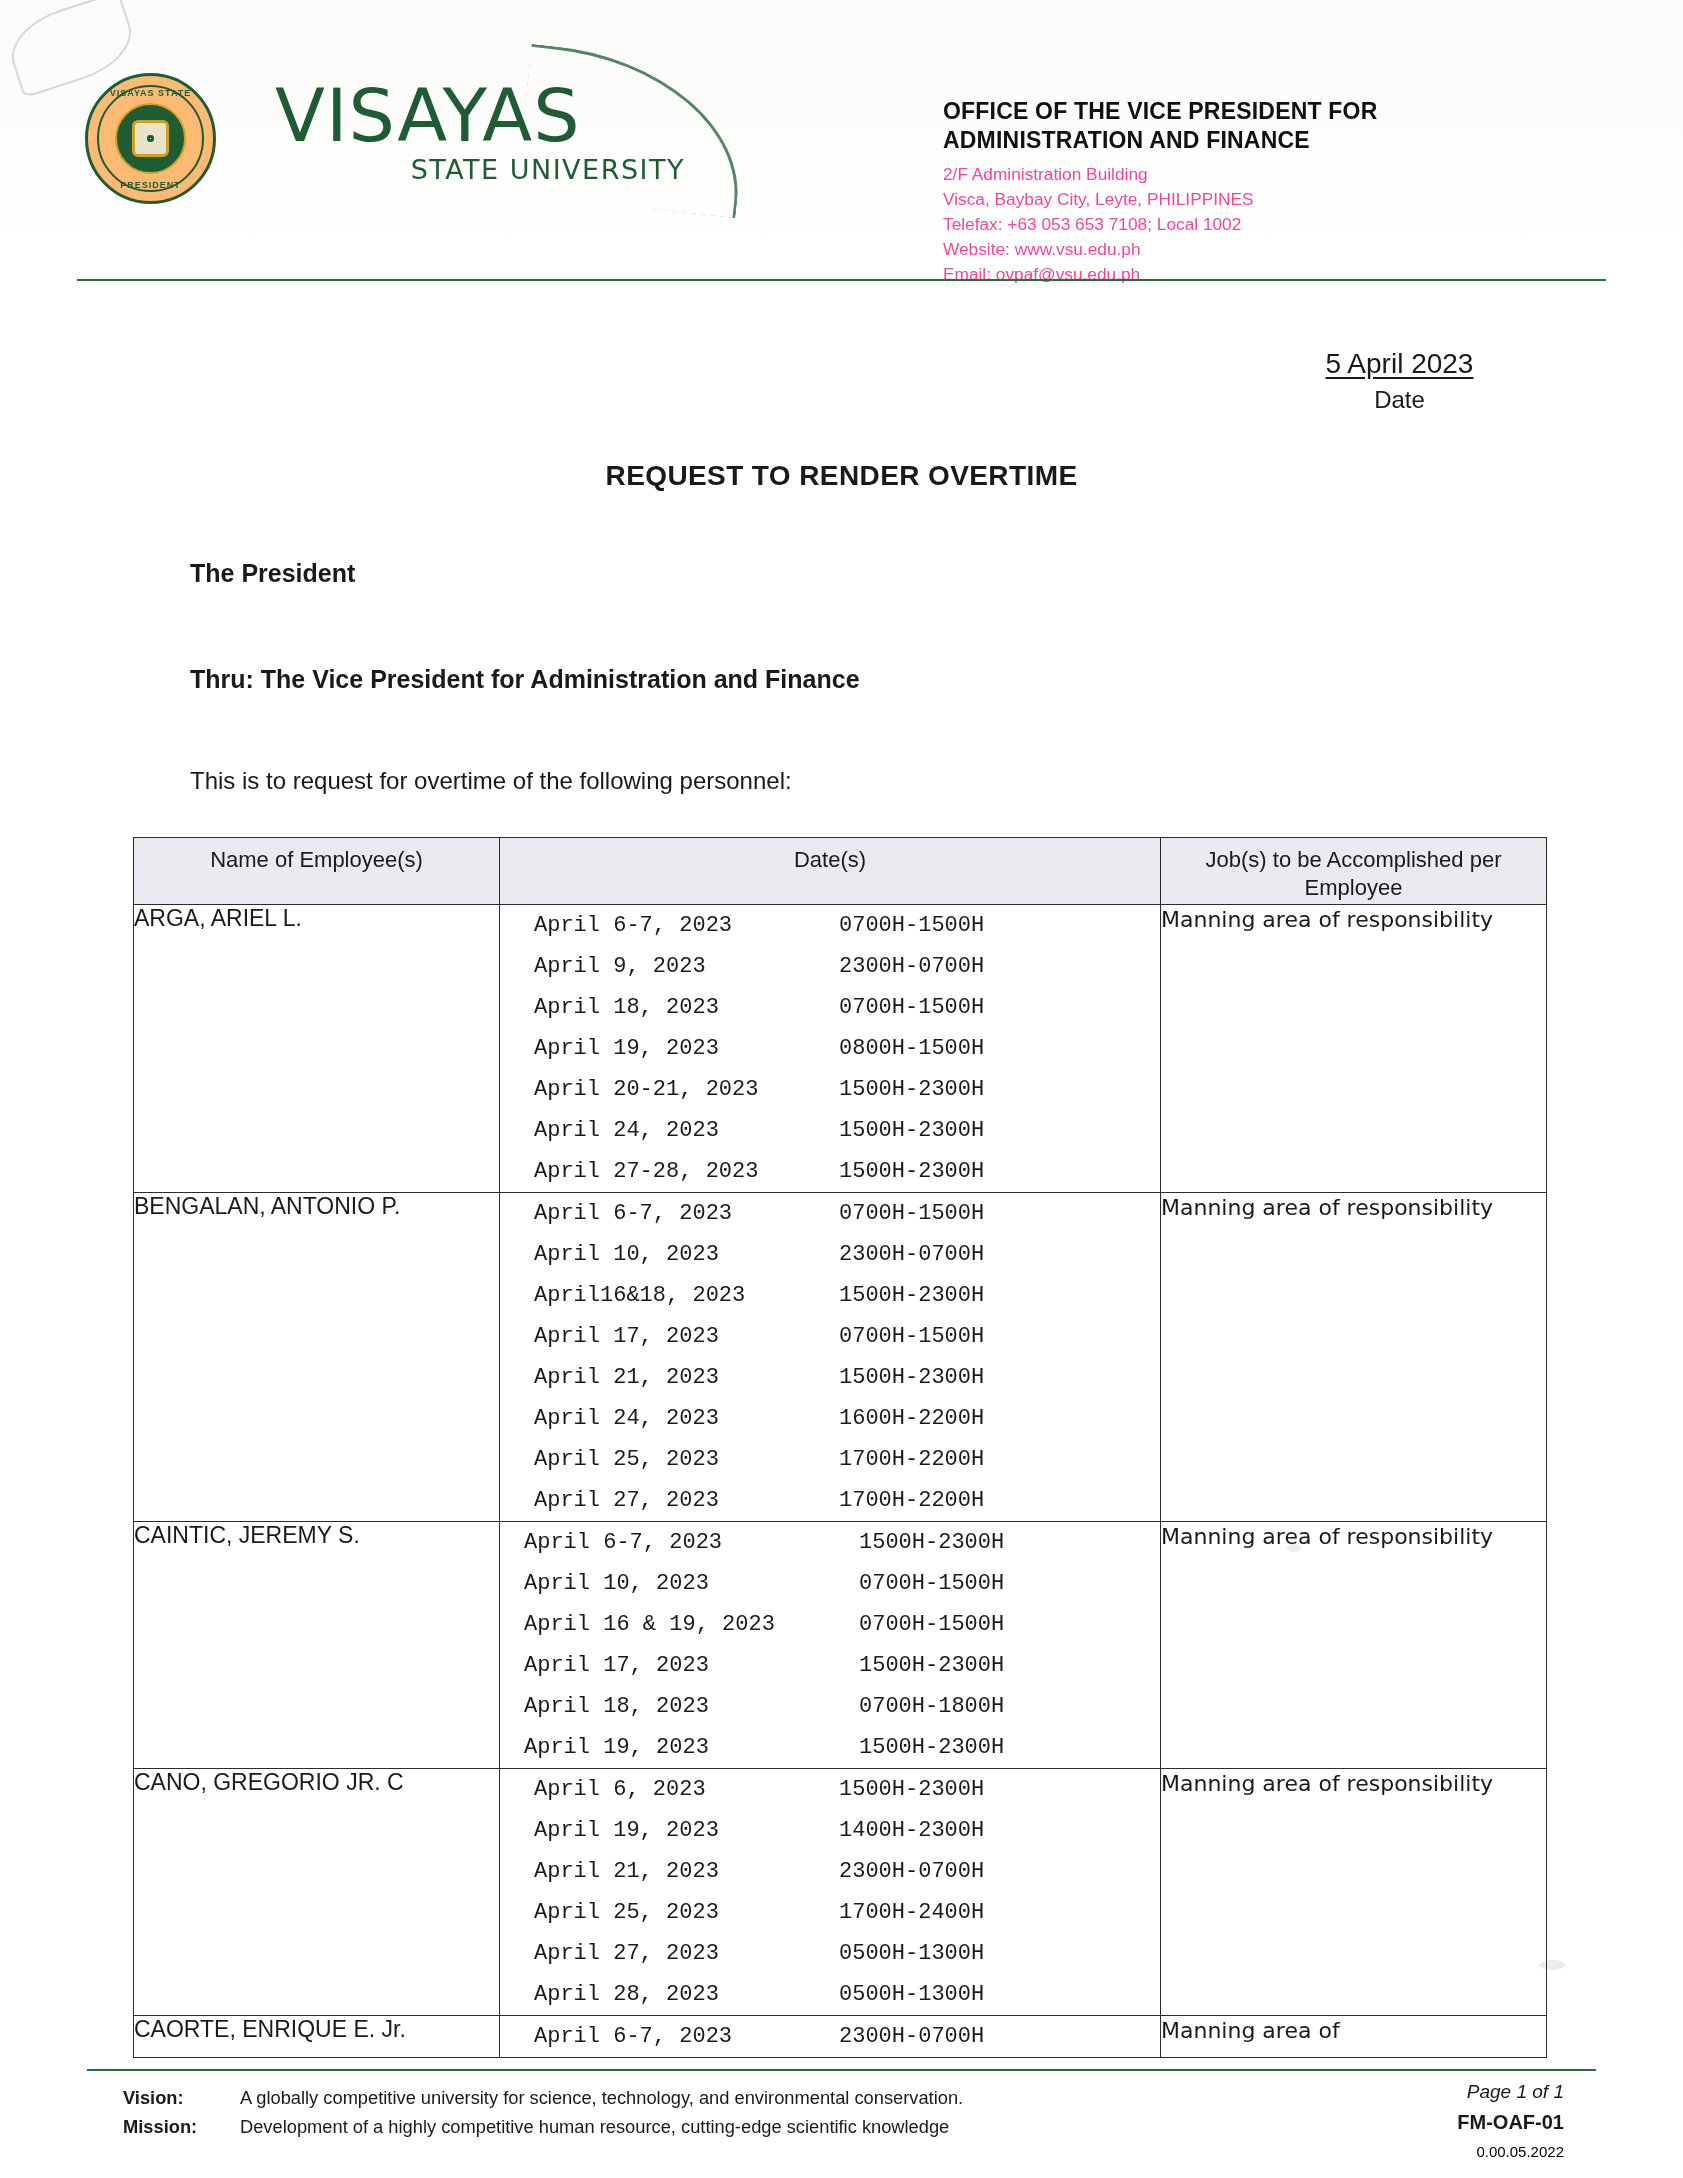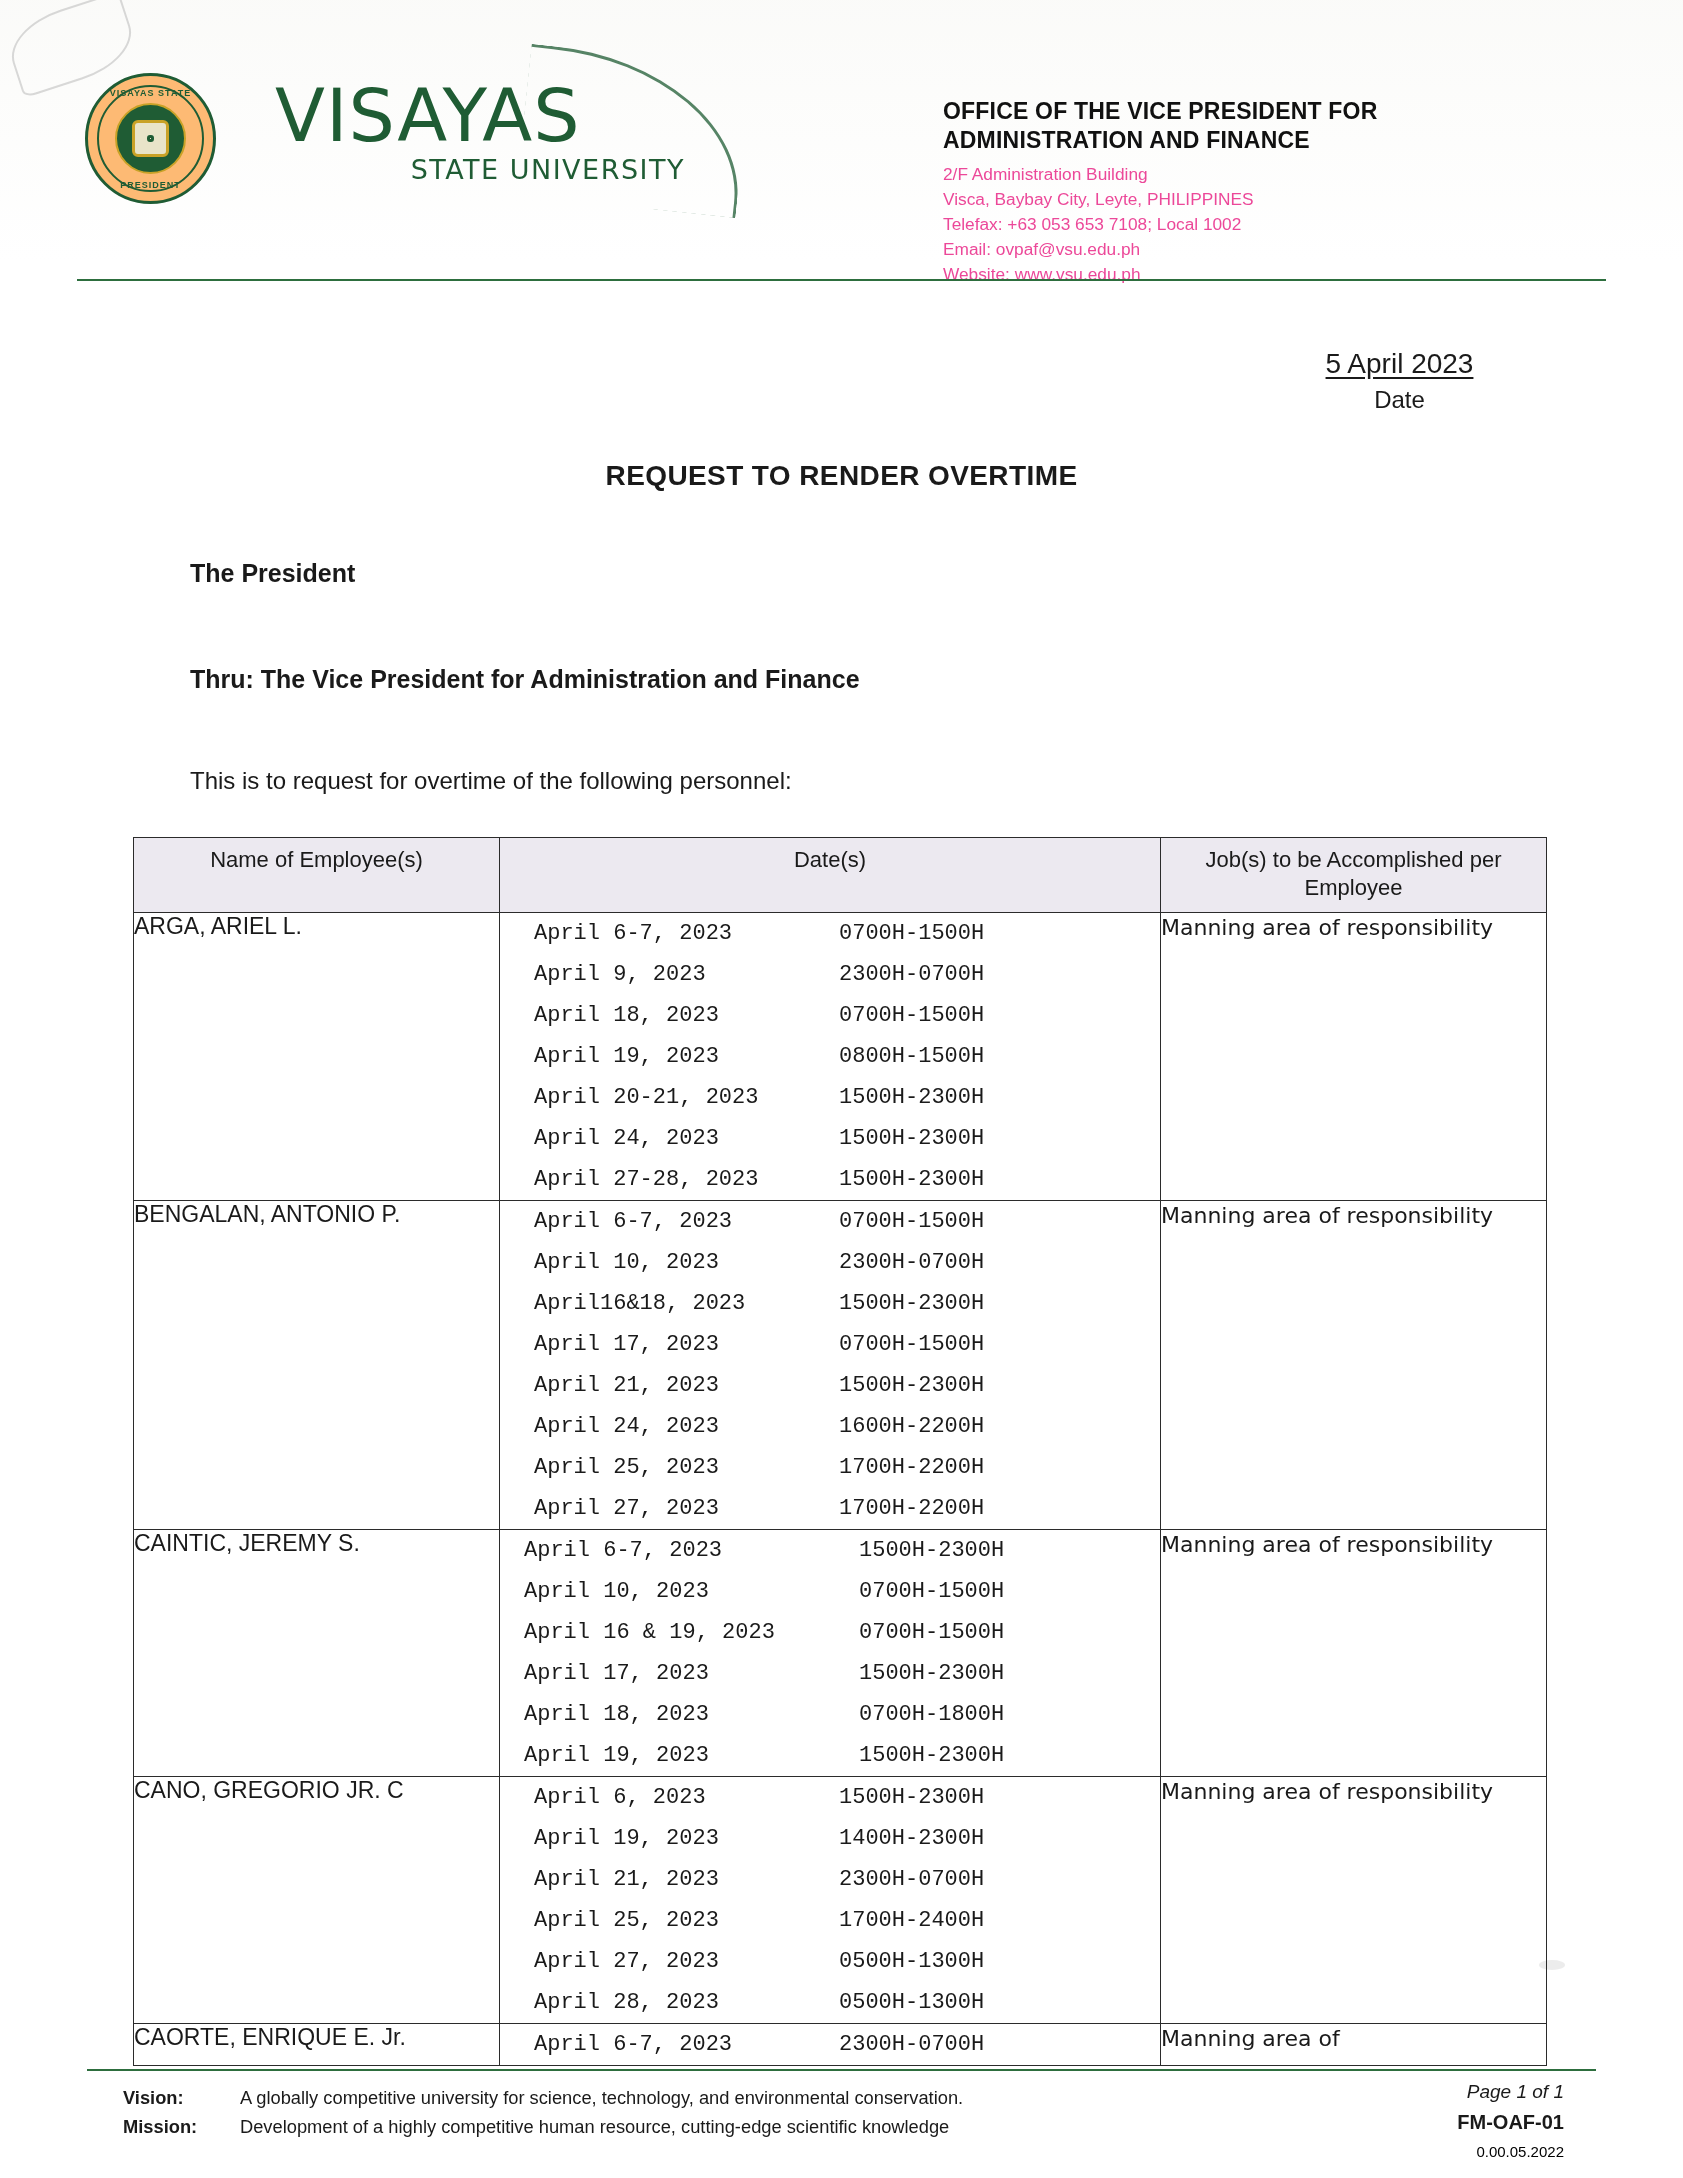--- a/index.html
+++ b/index.html
@@ -211,21 +211,21 @@
     border: 1.5px solid #2b2b2b;
     vertical-align: top;
     padding: 0;
   }
   .ot-table thead th {
     background: #ece9f0;
     text-align: center;
     font-weight: normal;
     font-size: 22px;
     line-height: 28px;
-    padding: 8px 6px 10px;
+    padding: 8px 6px 2px;
   }
   col.c-name { width: 366px; }
   col.c-dates { width: 661px; }
   col.c-job { width: 386px; }
 
   .name-cell {
     font-size: 23px;
     padding: 8px 6px 10px 10px;
     font-family: "Liberation Sans", sans-serif;
   }
@@ -332,22 +332,22 @@
       <div class="big">VISAYAS</div>
       <div class="small">STATE UNIVERSITY</div>
     </div>
 
     <div class="office-block">
       <div class="office-title">OFFICE OF THE VICE PRESIDENT FOR ADMINISTRATION AND FINANCE</div>
       <div class="office-lines">
         <div>2/F Administration Building</div>
         <div>Visca, Baybay City, Leyte, PHILIPPINES</div>
         <div>Telefax: +63 053 653 7108; Local 1002</div>
+        <div>Website: www.vsu.edu.ph</div>
         <div>Email: ovpaf@vsu.edu.ph</div>
-        <div>Website: www.vsu.edu.ph</div>
       </div>
     </div>
   </div>
 
   <div class="hr-green"></div>
 
   <div class="date-block">
     <div class="date-value">5 April 2023</div>
     <div class="date-label">Date</div>
   </div>

